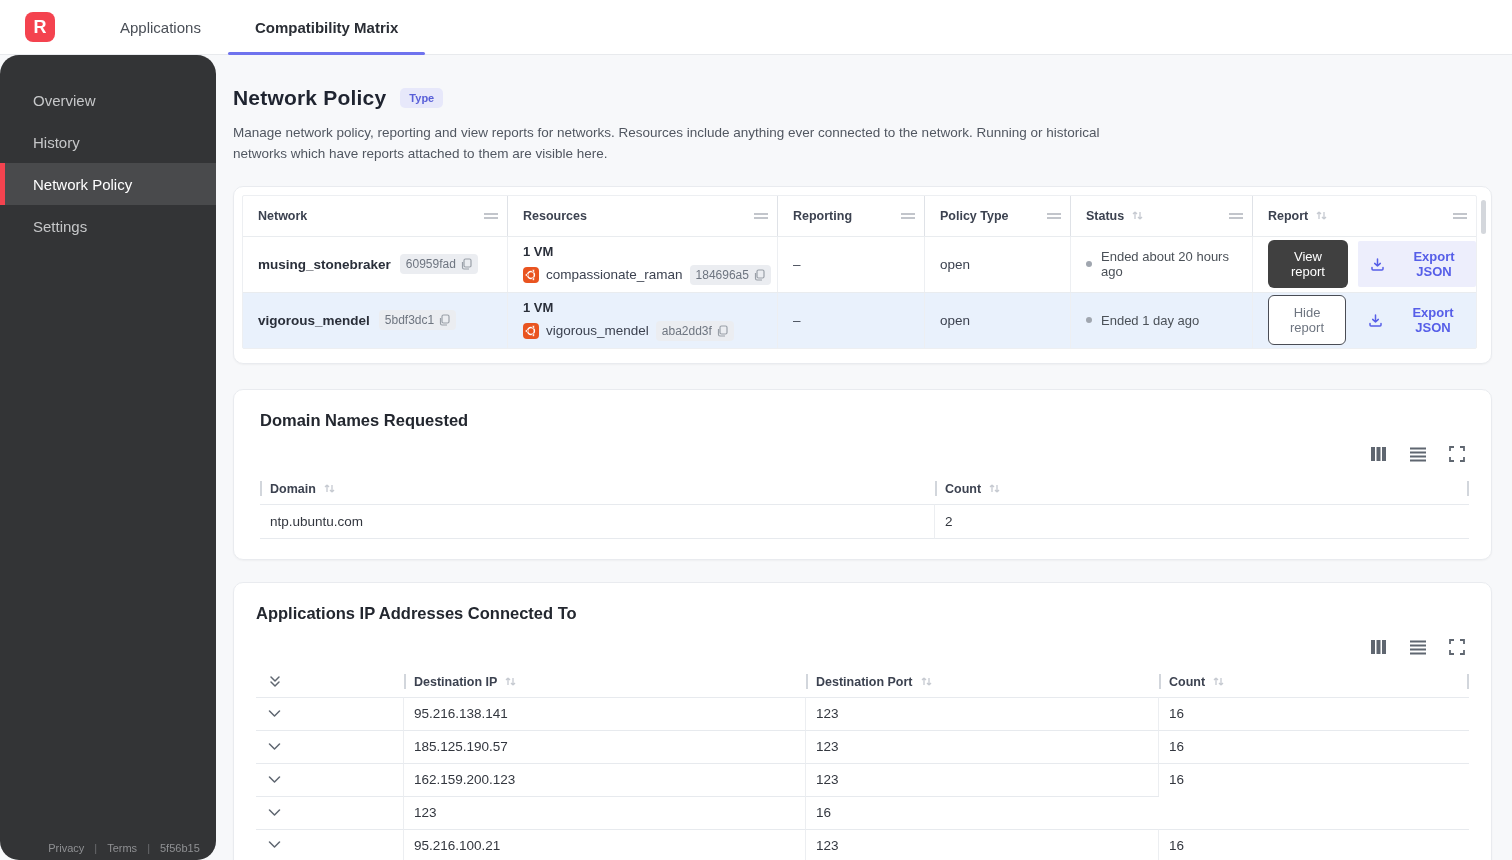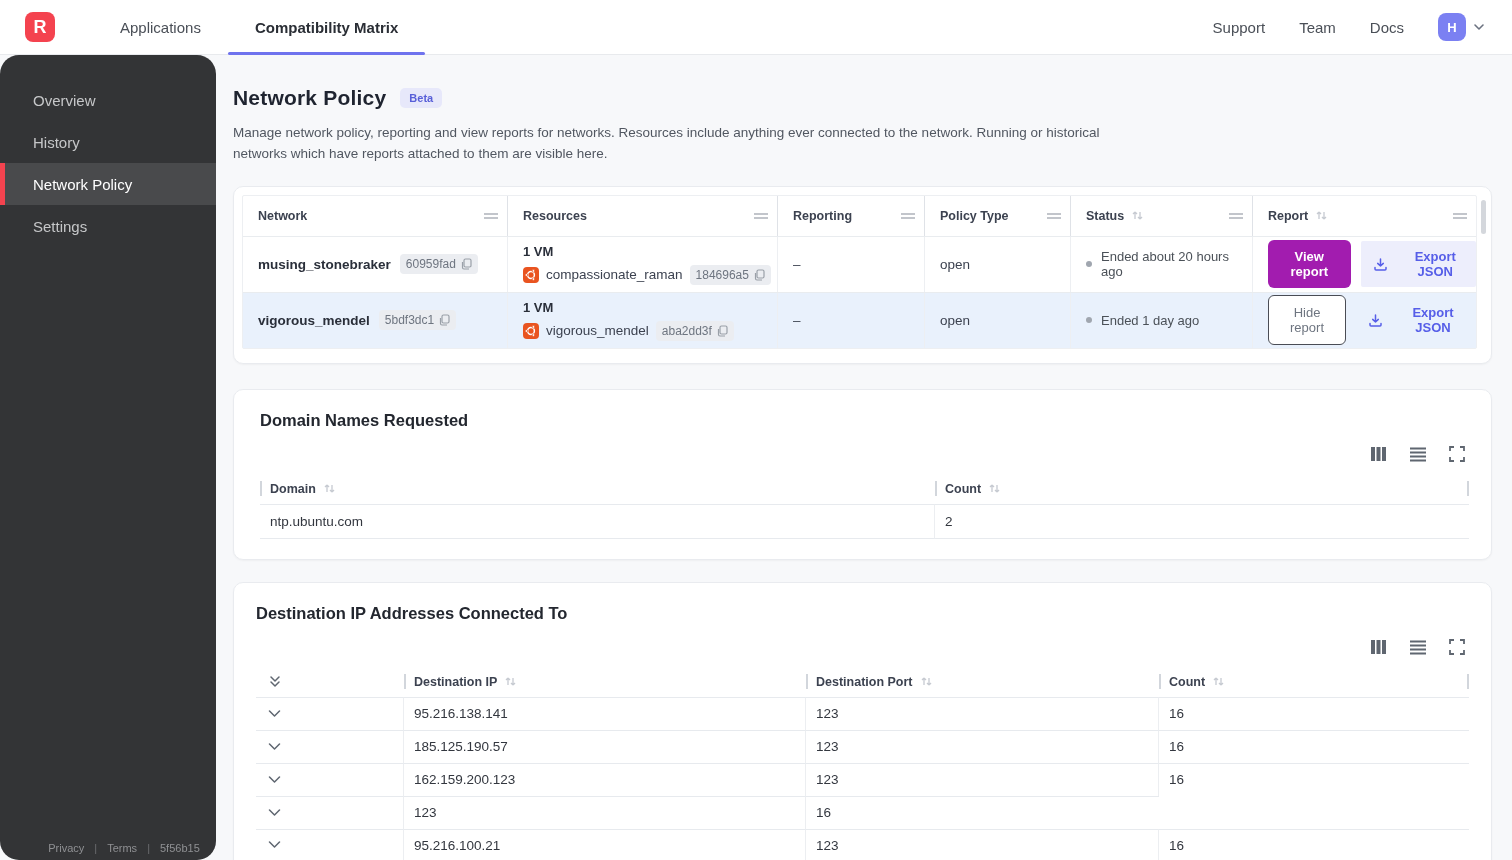--- a/index.html
+++ b/index.html
@@ -63,21 +63,21 @@
   .pill { background:#ebedf1; color:#6e7580; font-size:12px; padding:3px 6px; border-radius:4px;
           display:inline-flex; align-items:center; gap:5px; }
   .res-cell { flex-direction:column; align-items:flex-start !important; justify-content:center; gap:6px; }
   .res-count { font-weight:bold; color:#2a2f3a; font-size:13px; }
   .res-line { display:flex; align-items:center; gap:7px; }
   .muted { color:#a0a6af; }
   .status-cell { gap:9px; }
   .dot { width:6px; height:6px; border-radius:50%; background:#a0a6af; flex:none; }
   .status-text { font-size:13px; color:#4b5158; }
   .report-cell { gap:10px; }
-  .btn-primary { background:#a21caf; color:#fff; font-weight:bold; font-size:13px; border:none;
+  .btn-primary { background:#404040; color:#fff; font-weight:normal; font-size:13px; border:none;
                  border-radius:6px; padding:9px 13px; cursor:pointer; font-family:inherit; }
   .btn-outline { background:#fff; color:#6e7580; font-size:13px; border:1px solid #4a4d55;
                  border-radius:6px; padding:9px 11px; cursor:pointer; font-family:inherit; }
   .btn-export { background:#edeefc; color:#565ee8; font-weight:bold; font-size:13px; border:none;
                 border-radius:2px; padding:8px 12px; cursor:pointer; display:inline-flex;
                 align-items:center; gap:19px; font-family:inherit; }
   .nrow.alt .btn-export { background:transparent; }
   .mini-scroll { position:absolute; top:13px; right:5px; width:5px; height:34px;
                  background:#d4d7dc; border-radius:3px; }
 
@@ -108,33 +108,20 @@
 </style>
 </head>
 <body>
 
 <div class="topbar">
   <div class="logo">R</div>
   <div class="topnav">
     <div class="topnav-item">Applications</div>
     <div class="topnav-item active">Compatibility Matrix</div>
   </div>
-  <div class="topbar-right">
-    <span class="topbar-link">Support</span>
-    <span class="topbar-link">Team</span>
-    <span class="topbar-link">Docs</span>
-    <div class="avatar-wrap">
-      <div class="avatar">H</div>
-      <span>
-        <svg width="14" height="14" viewBox="0 0 14 14">
-            <path d="M3 5l4 4 4-4" fill="none" stroke="#6b7280" stroke-width="1.6" stroke-linecap="round" stroke-linejoin="round"></path>
-          </svg>
-      </span>
-    </div>
-  </div>
 </div>
 
 <div class="sidebar">
   <div class="side-items">
     <div class="side-item">Overview</div>
     <div class="side-item">History</div>
     <div class="side-item active">Network Policy</div>
     <div class="side-item">Settings</div>
   </div>
   <div class="side-footer">
@@ -143,21 +130,21 @@
     <span class="link">Terms</span>
     <span class="sep">|</span>
     <span>5f56b15</span>
   </div>
 </div>
 
 <div class="main">
 
   <div class="title-row">
     <span class="page-title">Network Policy</span>
-    <span class="beta-badge">Beta</span>
+    <span class="beta-badge">Type</span>
   </div>
   <div class="page-desc">Manage network policy, reporting and view reports for networks. Resources include anything ever connected to the network. Running or historical networks which have reports attached to them are visible here.</div>
 
   <div class="card card1">
     <div class="mini-scroll"></div>
     <div class="ntable">
       <div class="ngrid">
         <div class="nth">
           <span>Network</span>
           <span class="handle">
@@ -382,21 +369,21 @@
         </div>
       </div>
       <div class="dgrid srow drow bordered-bottom">
         <div>ntp.ubuntu.com</div>
         <div>2</div>
       </div>
     </div>
   </div>
 
   <div class="card card3">
-    <div class="section-title">Destination IP Addresses Connected To</div>
+    <div class="section-title">Applications IP Addresses Connected To</div>
     <div class="toolbar">
       <span class="tool">
         <svg width="17" height="16" viewBox="0 0 17 16">
             <rect x="1" y="1" width="4" height="14" fill="#5f6670"></rect>
             <rect x="6.5" y="1" width="4" height="14" fill="#5f6670"></rect>
             <rect x="12" y="1" width="4" height="14" fill="#5f6670"></rect>
           </svg>
         </span>
       <span class="tool">
         <svg width="18" height="16" viewBox="0 0 18 16">

